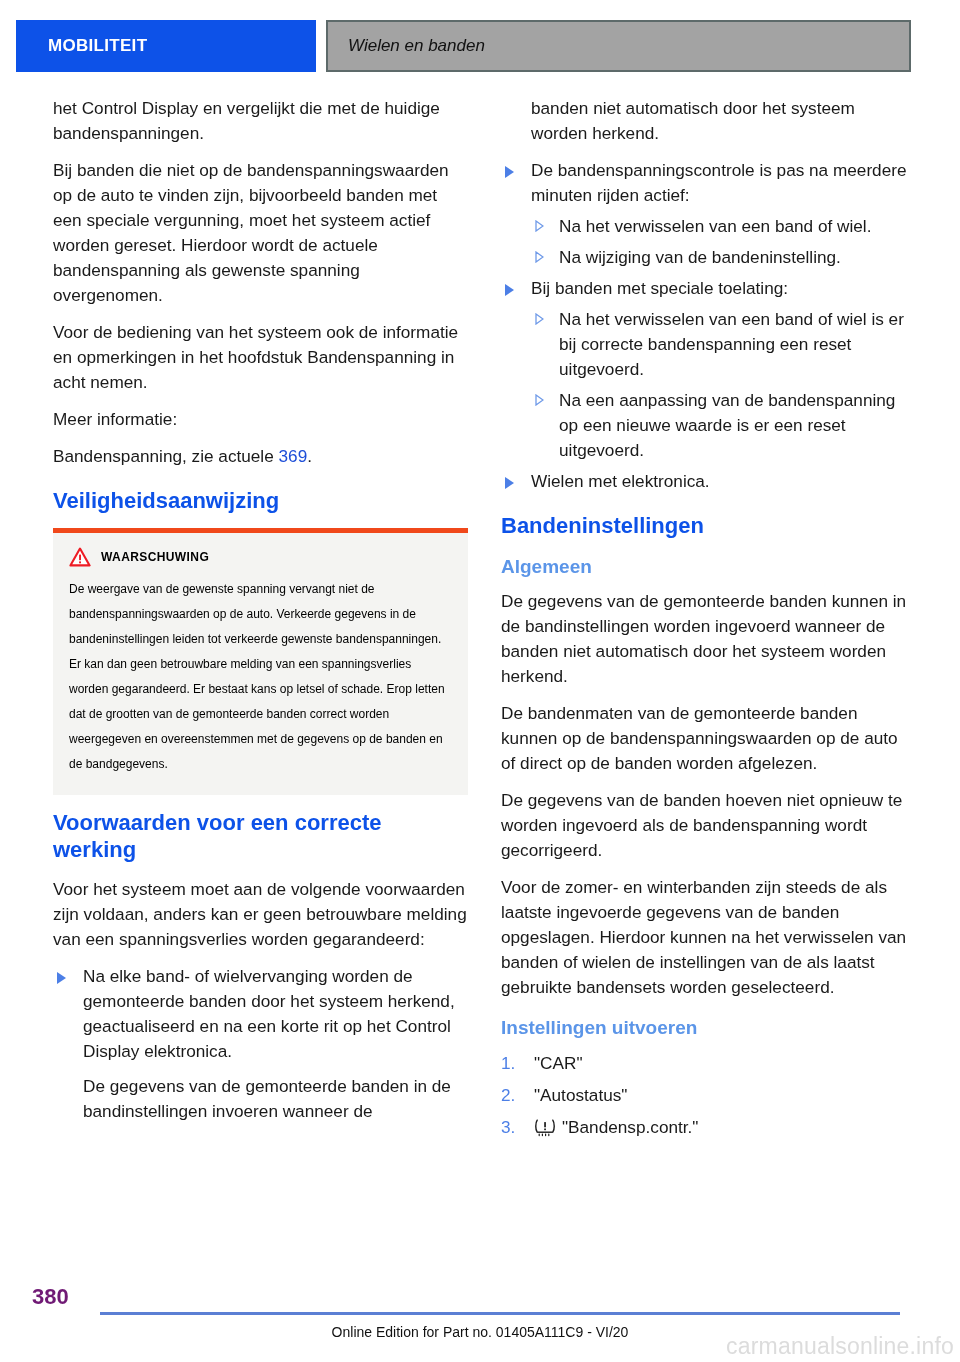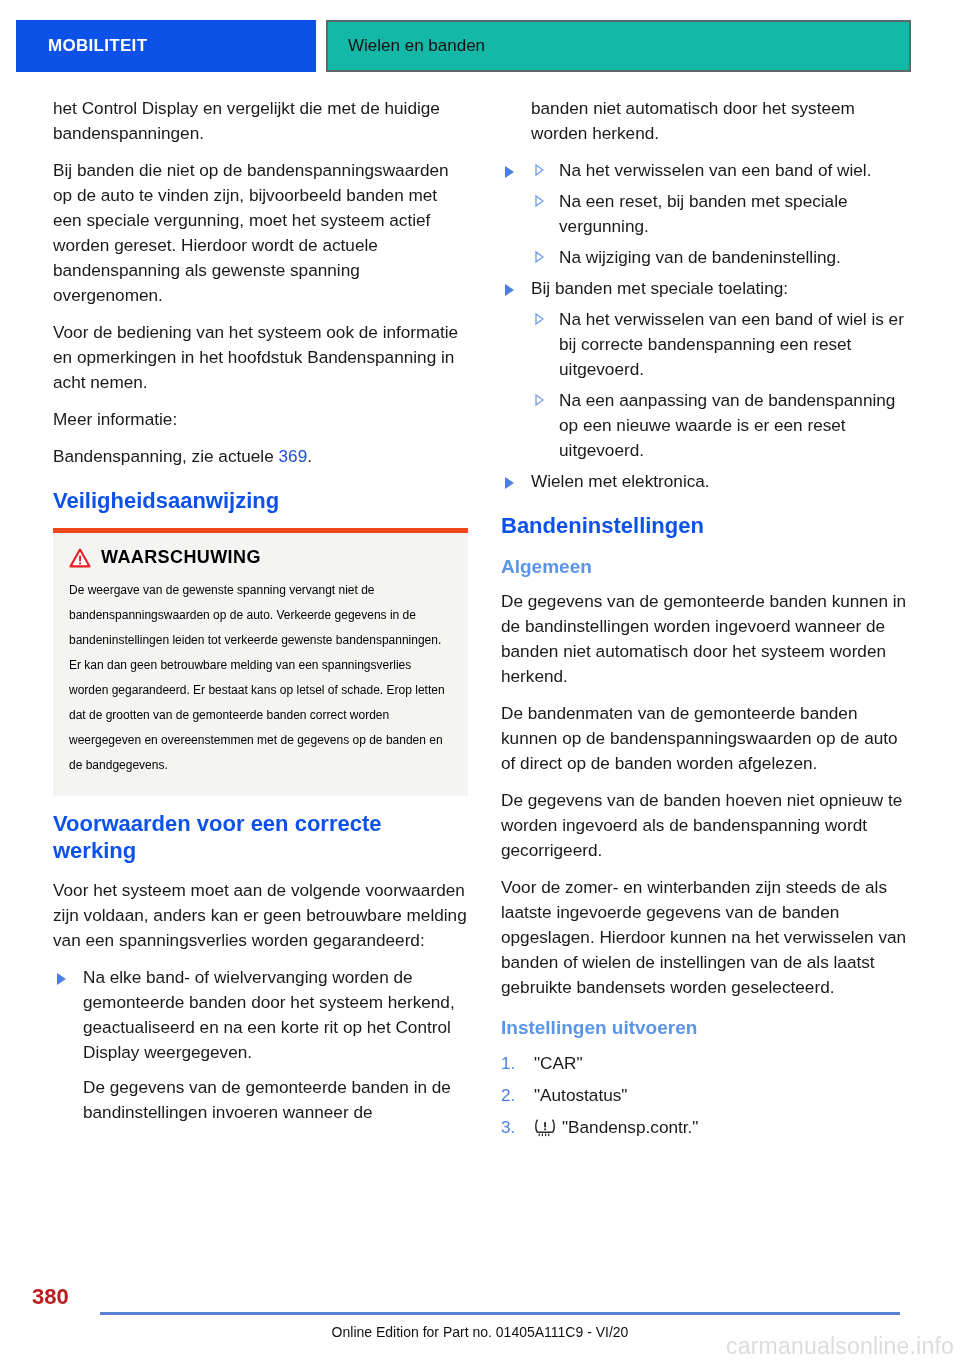--- a/index.html
+++ b/index.html
@@ -42,24 +42,25 @@
     letter-spacing: 0.3px;
     margin-left: 32px;
   }
   .header-box {
     position: absolute;
     left: 310px;
     top: 0;
     width: 585px;
     height: 52px;
     border: 2px solid #5d6a6a;
-    background: #14b8a6;
+    background: #a3a3a3;
     box-sizing: border-box;
     display: flex;
     align-items: center;
+    font-style: italic;
   }
   .header-box-label {
     font-size: 17px;
     color: #111111;
     margin-left: 20px;
   }
 
   
   .columns {
     position: absolute;
@@ -118,21 +119,21 @@
     align-items: center;
     margin-bottom: 10px;
   }
   .warn-icon {
     width: 22px;
     height: 20px;
     margin-right: 10px;
     flex: 0 0 auto;
   }
   .warn-title {
-    font-size: 18px;
+    font-size: 12px;
     font-weight: bold;
     letter-spacing: 0.4px;
     color: #000;
   }
   .warn-body {
     margin: 0;
     font-size: 12px;
     line-height: 25px;
     color: #000000;
   }
@@ -216,21 +217,21 @@
     bottom: 0;
     width: 960px;
     height: 106px;
   }
   .page-num {
     position: absolute;
     left: 32px;
     top: 28px;
     font-size: 22px;
     font-weight: bold;
-    color: #b91c1c;
+    color: #701a75;
   }
   .footer-rule {
     position: absolute;
     left: 100px;
     top: 56px;
     width: 800px;
     height: 3px;
     background: #5b7fd4;
   }
   .footer-text {
@@ -291,53 +292,46 @@
       <p class="warn-body">De weergave van de gewenste spanning vervangt niet de bandenspanningswaarden op de auto. Verkeerde gegevens in de bandeninstellingen leiden tot verkeerde gewenste bandenspanningen. Er kan dan geen betrouwbare melding van een spanningsverlies worden gegarandeerd. Er bestaat kans op letsel of schade. Erop letten dat de grootten van de gemonteerde banden correct worden weergegeven en overeenstemmen met de gegevens op de banden en de bandgegevens.</p>
     </div>
 
     <h2 class="h-blue tight-top">Voorwaarden voor een correcte werking</h2>
 
     <p class="para">Voor het systeem moet aan de volgende voorwaarden zijn voldaan, anders kan er geen betrouwbare melding van een spanningsverlies worden gegarandeerd:</p>
 
     <ul class="tri-list">
       <li>
         <span class="tri"></span>
-        <span>Na elke band- of wielvervanging worden de gemonteerde banden door het systeem herkend, geactualiseerd en na een korte rit op het Control Display weergegeven.</span>
+        <span>Na elke band- of wielvervanging worden de gemonteerde banden door het systeem herkend, geactualiseerd en na een korte rit op het Control Display elektronica.</span>
       </li>
       <li class="nomark">
         <span>De gegevens van de gemonteerde banden in de bandinstellingen invoeren wanneer de</span>
       </li>
     </ul>
 
   </div>
 
   <div class="col col-right">
 
     <p class="para" style="padding-left:30px;">banden niet automatisch door het systeem worden herkend.</p>
 
     <ul class="tri-list">
 
       <li>
         <span class="tri"></span>
+        <span>De bandenspanningscontrole is pas na meerdere minuten rijden actief:</span>
         <ul class="tri-list">
           <li>
             <span class="tri hollow">
               <svg width="9" height="12" viewBox="0 0 9 12">
                   <path d="M1 1 L8 6 L1 11 Z" fill="none" stroke="#6f9ae8" stroke-width="1.3"></path>
                 </svg>
             </span>
             <span>Na het verwisselen van een band of wiel.</span>
-          </li>
-          <li>
-            <span class="tri hollow">
-              <svg width="9" height="12" viewBox="0 0 9 12">
-                  <path d="M1 1 L8 6 L1 11 Z" fill="none" stroke="#6f9ae8" stroke-width="1.3"></path>
-                </svg>
-            </span>
-            <span>Na een reset, bij banden met speciale vergunning.</span>
           </li>
           <li>
             <span class="tri hollow">
               <svg width="9" height="12" viewBox="0 0 9 12">
                   <path d="M1 1 L8 6 L1 11 Z" fill="none" stroke="#6f9ae8" stroke-width="1.3"></path>
                 </svg>
             </span>
             <span>Na wijziging van de bandeninstelling.</span>
           </li>
         </ul>

